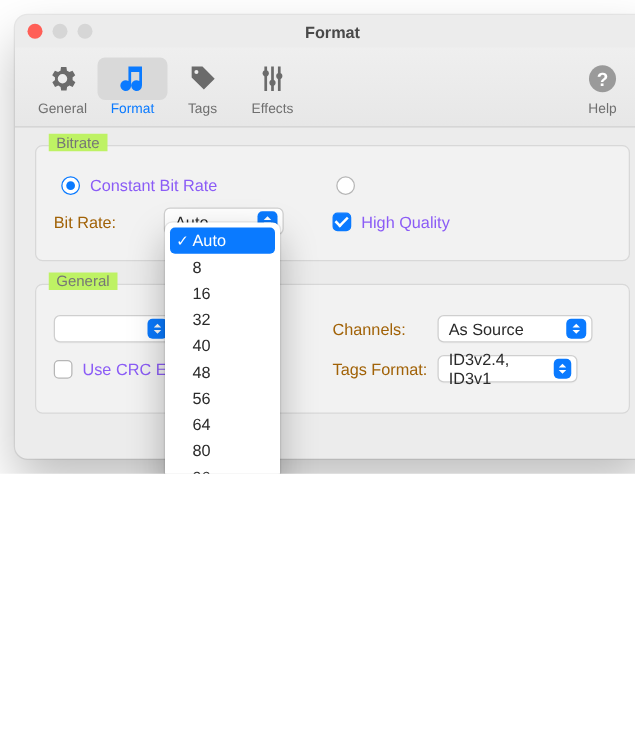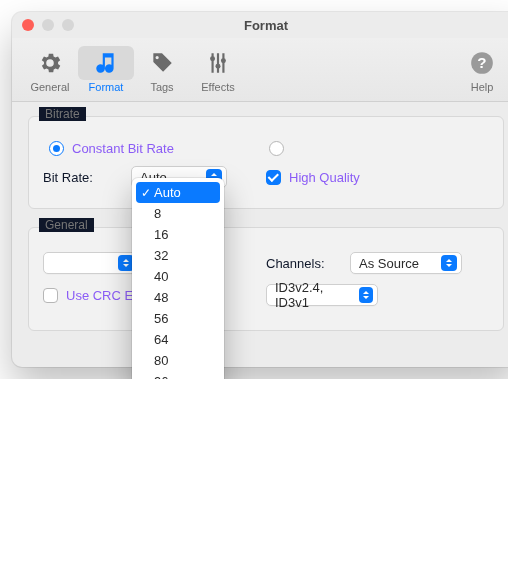--- a/index.html
+++ b/index.html
@@ -49,40 +49,40 @@
   .tool.active { color:#0a7aff; }
   .tool .lbl { font-size:11px; margin-top:1px; color:#6f6f6f; }
   .tool.active .lbl { color:#0a7aff; }
   .spacer { flex:1; }
   .body { padding: 14px 16px 18px 16px; position:relative; }
   .group {
     border:1px solid #d8d8d8; border-radius:6px; background:#f2f2f2;
     padding: 18px 14px 14px 14px; position:relative; margin-bottom:18px;
   }
   .legend {
-    position:absolute; top:-10px; left:10px; background:#0f172a;
+    position:absolute; top:-10px; left:10px; background:#bef264;
     padding:0 6px; font-size:12px; color:#767676;
   }
   .row { display:flex; align-items:center; margin:6px 0; }
   .col { flex:1; display:flex; align-items:center; }
   .radio, .check {
     width:15px; height:15px; border-radius:50%; border:1px solid #b6b6b6;
     background:#fff; display:inline-flex; align-items:center; justify-content:center;
     margin-right:8px; flex:0 0 auto;
   }
   .radio.checked { border-color:#0a7aff; }
   .radio.checked::after { content:""; width:7px; height:7px; border-radius:50%; background:#0a7aff; }
   .check { border-radius:4px; }
   .check.checked { background:#0a7aff; border-color:#0a7aff; }
   .check.checked::after {
     content:""; width:8px; height:4px; border:2px solid #fff; border-top:0; border-right:0;
     transform: rotate(-45deg) translateY(-1px);
   }
   .lblr { font-size:13px; color:#8b5cf6; }
-  .fieldlabel { width:88px; font-size:13px; color:#0f172a; }
+  .fieldlabel { width:88px; font-size:13px; color:#a16207; }
   .popup {
     height:22px; border-radius:5px; background:#fff;
     border:1px solid #cfcfcf; display:inline-flex; align-items:center;
     padding:0 4px 0 8px; font-size:13px; color:#2a2a2a;
     box-shadow: 0 1px 0 rgba(0,0,0,0.02);
   }
   .popup .caret {
     width:16px; height:16px; background:#0a7aff; border-radius:4px; margin-left:6px;
     display:flex; flex-direction:column; align-items:center; justify-content:center;
   }
@@ -205,34 +205,35 @@
       <div class="row">
         <div class="col">
           <span class="popup" style="width:96px">
             <span></span>
             <span style="flex:1"></span>
             <span class="caret"></span>
           </span>
         </div>
         <div class="col">
           <span class="fieldlabel" style="width:84px">Channels:</span>
-          <span class="popup" style="width:112px">
+          <span class="popup" style="width:124px">
             <span>As Source</span>
             <span style="flex:1"></span>
             <span class="caret"></span>
           </span>
         </div>
       </div>
 
       <div class="row" style="margin-top:10px">
         <div class="col">
           <span class="check"></span>
           <span class="lblr">Use CRC E</span>
         </div>
         <div class="col">
+          <span class="fieldlabel" style="width:84px">Tags Format:</span>
           <span class="popup" style="width:112px">
             <span>ID3v2.4, ID3v1</span>
             <span style="flex:1"></span>
             <span class="caret"></span>
           </span>
         </div>
       </div>
     </div>
 
     <div class="menu" id="bitrate-menu" style="left:120px; top:76px;">

